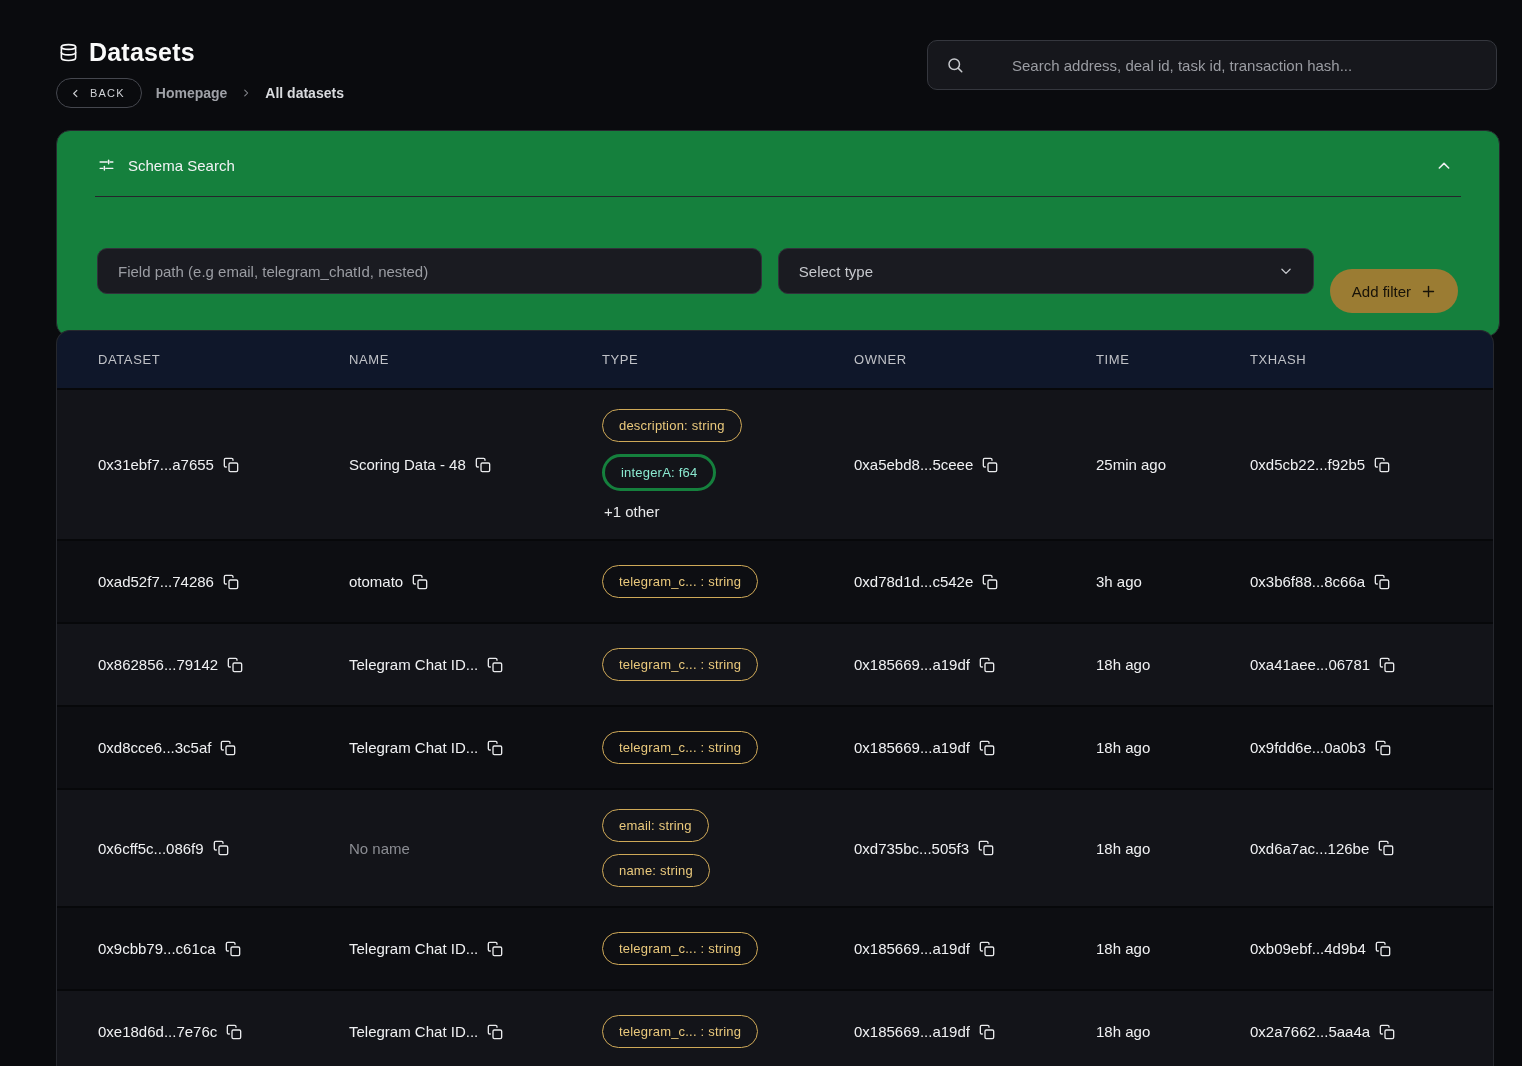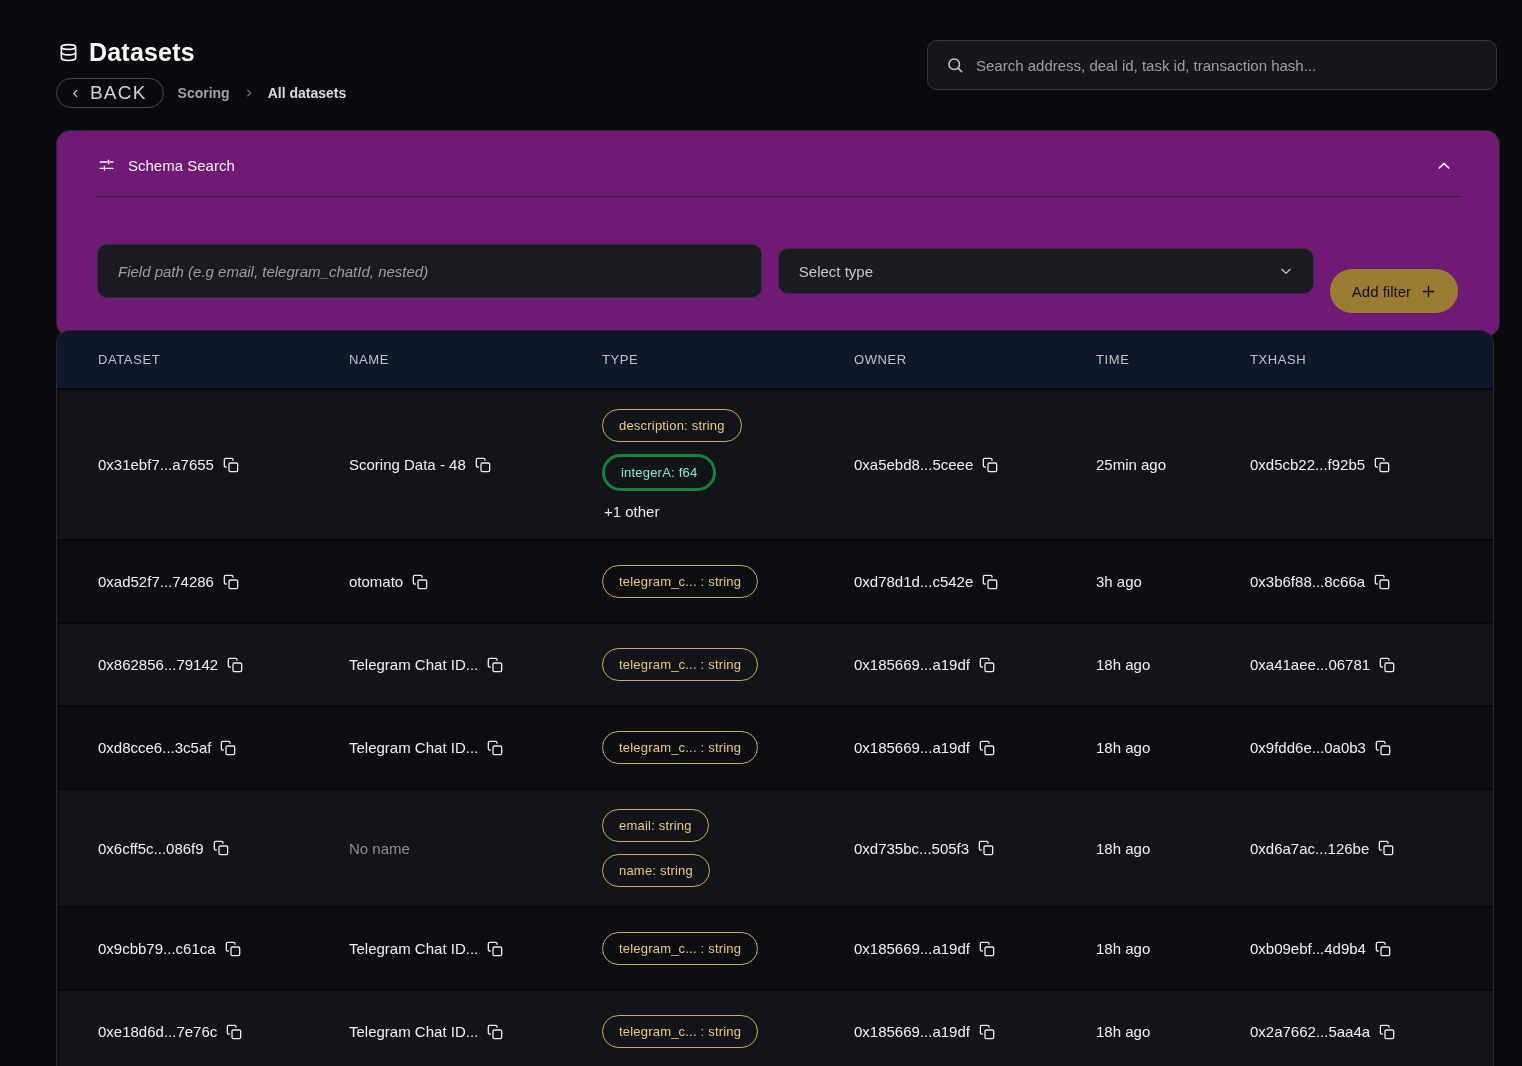--- a/index.html
+++ b/index.html
@@ -17,47 +17,47 @@
   .title-row { position:absolute; top:38px; left:59px; display:flex; align-items:center; gap:11px; }
   .title-row h1 { font-size:25px; font-weight:bold; color:#fafafa; letter-spacing:.2px; }
 
   .search-box {
     position:absolute; top:40px; right:25px; width:570px; height:50px;
     background:#16171c; border:1px solid #35373e; border-radius:10px;
     display:flex; align-items:center; gap:12px; padding:0 18px;
   }
   .search-box input {
     flex:1; background:transparent; border:none; outline:none;
-    font-size:15px; color:#e6e7ea; font-family:inherit;
+    font-size:15px; color:#e6e7ea; font-family:inherit;margin-left:36px;
   }
   .search-box input::placeholder { color:#9b9da3; }
 
   .crumb-row { position:absolute; top:78px; left:56px; display:flex; align-items:center; gap:14px; }
   .back-btn {
     height:30px; border:1px solid #45474e; border-radius:999px;
     display:flex; align-items:center; gap:9px; padding:0 16px 0 13px;
-    color:#cfd1d5; font-size:19px; letter-spacing:1.2px; font-weight:500;
+    color:#cfd1d5; font-size:11px; letter-spacing:1.2px; font-weight:500;
   }
   .crumb-home { color:#9fa1a7; font-size:14px; font-weight:bold; text-decoration:none; cursor:pointer; }
   .crumb-current { color:#d9dbde; font-size:14px; font-weight:bold; }
   .crumb-row .sep { color:#8b8d93; }
 
   
   .schema-panel {
     position:absolute; top:130px; left:56px; right:22px;
-    background:#701a75; border:1px solid #26282e; border-radius:14px;
+    background:#15803d; border:1px solid #26282e; border-radius:14px;
   }
   .schema-head { display:flex; align-items:center; gap:13px; padding:26px 47px 22px 41px; }
   .schema-head .schema-title { font-size:15px; font-weight:500; color:#f2f3f5; }
   .schema-head .collapse { margin-left:auto; }
   .schema-divider { height:1px; background:#24262c; margin:0 38px; }
   .schema-controls { display:flex; align-items:center; gap:16px; padding:32px 41px 23px 40px; }
   .field-input {
-    flex:1; height:54px; background:#1a1b21; border:1px solid #30323a; border-radius:10px;
-    padding:0 20px; font-size:15px; color:#e6e7ea; outline:none; font-family:inherit;font-style:italic;
+    flex:1; height:46px; background:#1a1b21; border:1px solid #30323a; border-radius:10px;
+    padding:0 20px; font-size:15px; color:#e6e7ea; outline:none; font-family:inherit;
   }
   .field-input::placeholder { color:#9b9da3; }
   .type-select {
     width:536px; height:46px; background:#1a1b21; border:1px solid #30323a; border-radius:10px;
     display:flex; align-items:center; justify-content:space-between; padding:0 20px;
     font-size:15px; color:#c6c8cd; cursor:pointer;
   }
   .add-filter {
     height:44px; padding:0 22px; border-radius:999px; background:#9b7c33;
     color:#171208; font-size:15px; font-weight:500;
@@ -121,21 +121,21 @@
 
 <div class="crumb-row">
   <button class="back-btn">
     <span>
       <svg width="11" height="11" viewBox="0 0 24 24" fill="none" stroke="#cfd1d5" stroke-width="2.5" stroke-linecap="round" stroke-linejoin="round">
           <polyline points="15 5 8 12 15 19"></polyline>
         </svg>
     </span>
     <span>BACK</span>
   </button>
-  <span class="crumb-home">Scoring</span>
+  <span class="crumb-home">Homepage</span>
   <span class="sep">
     <svg width="10" height="10" viewBox="0 0 24 24" fill="none" stroke="#8b8d93" stroke-width="2.5" stroke-linecap="round" stroke-linejoin="round">
         <polyline points="9 5 16 12 9 19"></polyline>
       </svg>
   </span>
   <span class="crumb-current">All datasets</span>
 </div>
 
 <section class="schema-panel">
   <div class="schema-head">

